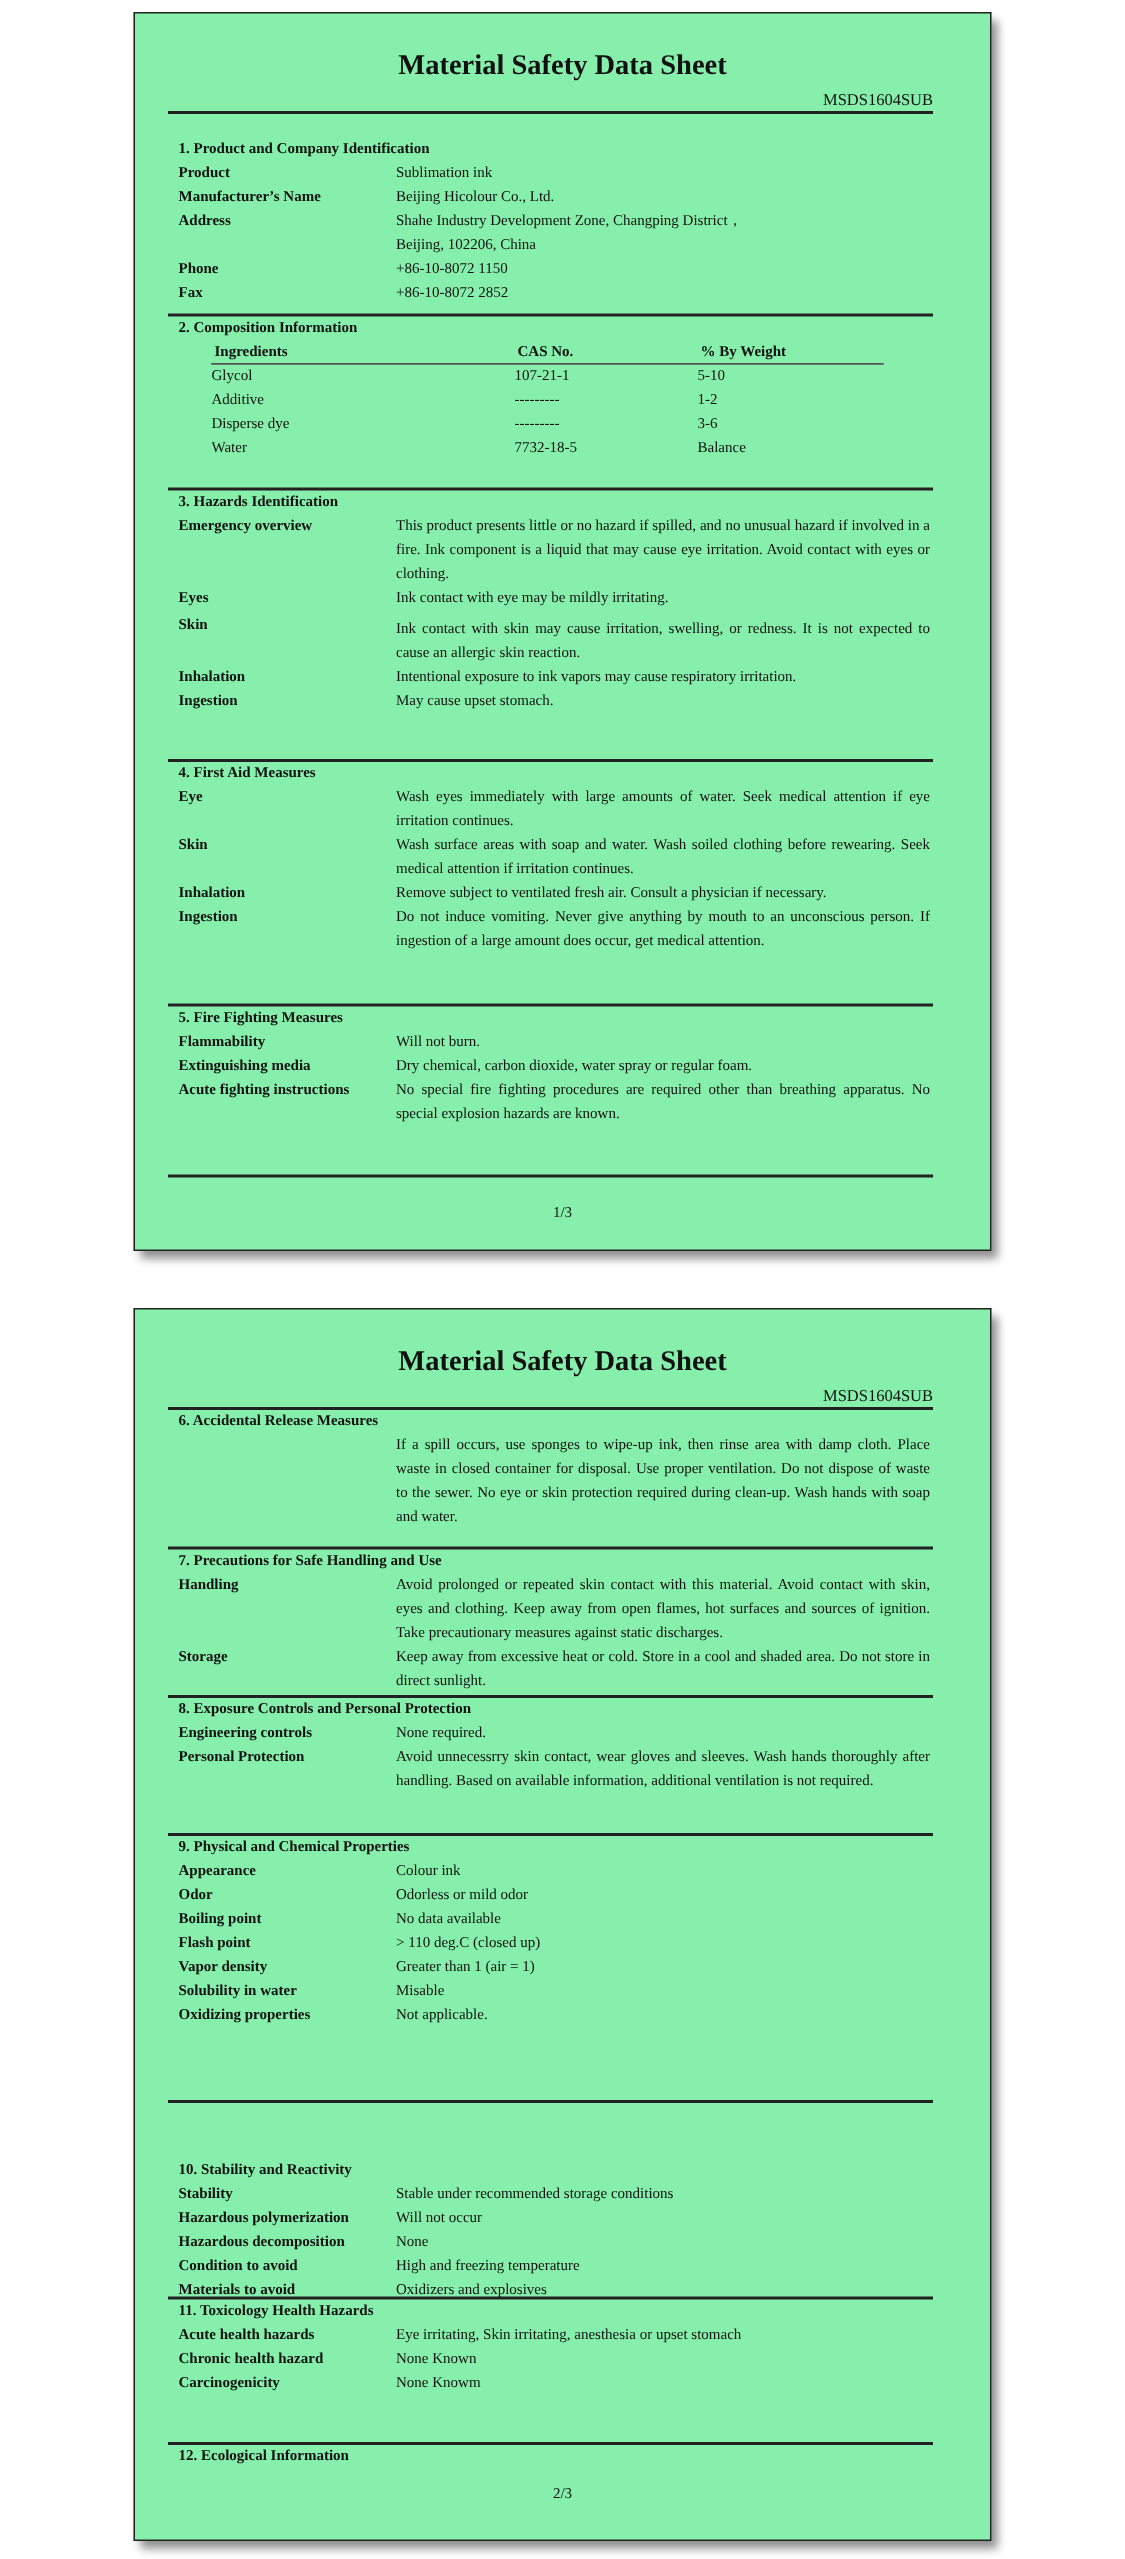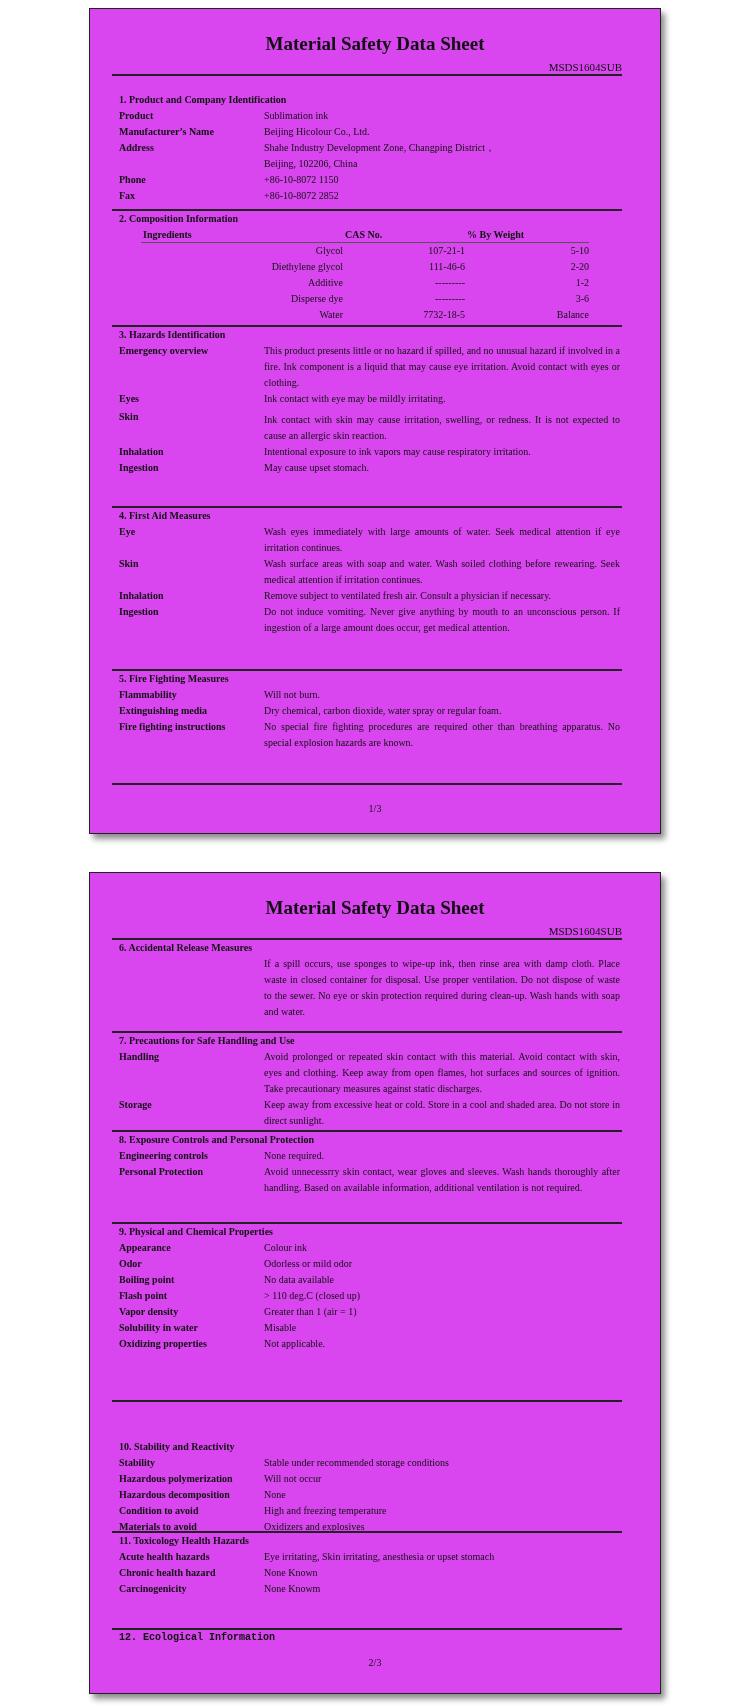--- a/index.html
+++ b/index.html
@@ -1,32 +1,32 @@
 <!DOCTYPE html>
 <html><head>
 <meta charset="utf-8">
 <style>
   html, body { margin:0; padding:0; background:#ffffff; }
   body { width:750px; height:1706px; position:relative; font-family:"Liberation Serif", serif; color:#111; }
-  .page { position:absolute; left:89px; width:572px; background:#d946ef; border:1px solid #222;
+  .page { position:absolute; left:89px; width:572px; background:#86efac; border:1px solid #222;
           box-shadow: 4px 5px 6px rgba(0,0,0,0.45); box-sizing:border-box; }
   #page1 { top:8px; height:826px; }
   #page2 { top:872px; height:822px; }
   .title { position:absolute; left:0; right:0; text-align:center; font-weight:bold; font-size:19px; }
   .docid { position:absolute; right:38px; font-size:11px; }
   .rule { position:absolute; left:22px; right:38px; border-top:2px solid #222; height:0; }
   .section { position:absolute; left:29px; right:40px; font-size:10px; line-height:16px; }
   .sec-title { font-weight:bold; }
   .row { display:flex; }
   .lbl { width:145px; flex:none; font-weight:bold; }
   .val { flex:1; text-align:justify; }
   .pager { position:absolute; left:0; right:0; text-align:center; font-size:10px; }
   table.comp { border-collapse:collapse; margin-left:22px; width:448px; font-size:10px; }
   table.comp th { text-align:left; font-weight:bold; padding:0 0 0 2px; border-bottom:1px solid #555; line-height:15px;}
-  table.comp td { padding:0; line-height:16px;text-align:right; }
+  table.comp td { padding:0; line-height:16px; }
 </style>
 </head>
 <body>
 
 <div class="page" id="page1">
   <div class="title" style="top:24px;">Material Safety Data Sheet</div>
   <div class="docid" style="top:52px;">MSDS1604SUB</div>
   <div class="rule" style="top:65px;"></div>
 
   <div class="section" style="top:67px;margin-top:16px;">
@@ -69,25 +69,20 @@
           <th>% By Weight</th>
         </tr>
       </thead>
       <tbody>
         <tr>
             <td>Glycol</td>
             <td>107-21-1</td>
             <td>5-10</td>
           </tr>
         <tr>
-            <td>Diethylene glycol</td>
-            <td>111-46-6</td>
-            <td>2-20</td>
-          </tr>
-        <tr>
             <td>Additive</td>
             <td>---------</td>
             <td>1-2</td>
           </tr>
         <tr>
             <td>Disperse dye</td>
             <td>---------</td>
             <td>3-6</td>
           </tr>
         <tr>
@@ -153,21 +148,21 @@
     <div class="sec-title">5. Fire Fighting Measures</div>
     <div class="row">
         <div class="lbl">Flammability</div>
         <div class="val">Will not burn.</div>
       </div>
     <div class="row">
         <div class="lbl">Extinguishing media</div>
         <div class="val">Dry chemical, carbon dioxide, water spray or regular foam.</div>
       </div>
     <div class="row">
-        <div class="lbl">Fire fighting instructions</div>
+        <div class="lbl">Acute fighting instructions</div>
         <div class="val">No special fire fighting procedures are required other than breathing apparatus. No special explosion hazards are known.</div>
       </div>
   </div>
 
   <div class="rule" style="top:774px;"></div>
   <div class="pager" style="top:794px;">1/3</div>
 </div>
 
 <div class="page" id="page2">
   <div class="title" style="top:24px;">Material Safety Data Sheet</div>
@@ -283,18 +278,18 @@
         <div class="val">None Known</div>
       </div>
     <div class="row">
         <div class="lbl">Carcinogenicity</div>
         <div class="val">None Knowm</div>
       </div>
   </div>
 
   <div class="rule" style="top:755px;"></div>
 
-  <div class="section" style="top:757px;font-family:Liberation Mono, monospace;">
+  <div class="section" style="top:757px;">
     <div class="sec-title">12. Ecological Information</div>
   </div>
 
   <div class="pager" style="top:784px;">2/3</div>
 </div>
 
 </body></html>

